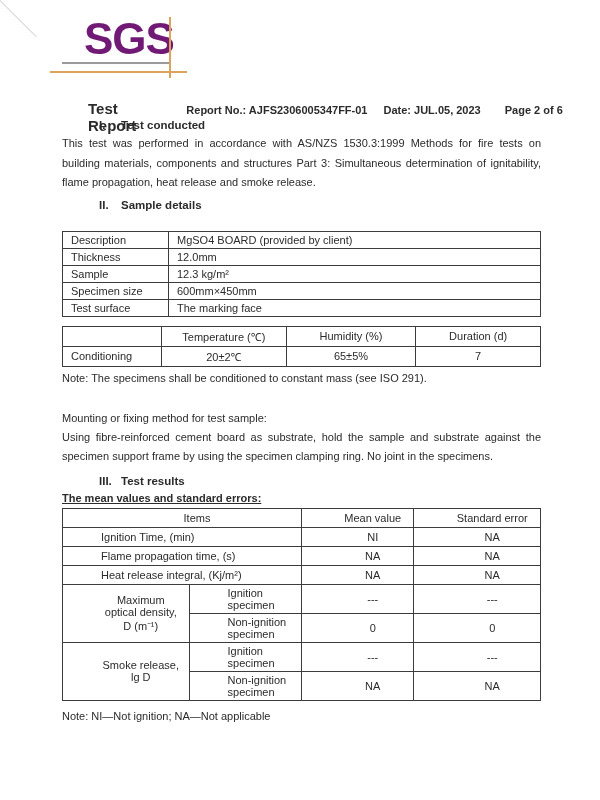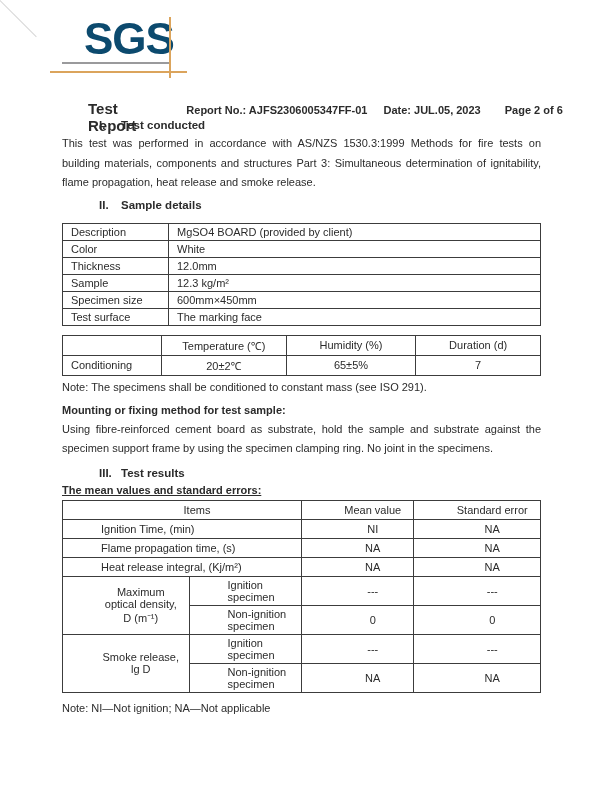--- a/index.html
+++ b/index.html
@@ -8,49 +8,49 @@
     position:relative; width:600px; height:800px; margin:0 auto;
     background:#ffffff; color:#2b2b2b; overflow:hidden;
   }
   
   .scan-mark { position:absolute; left:-8px; top:18px; width:52px; height:1px;
     background:#d8d8d8; transform:rotate(45deg); }
 
   
   .logo { position:absolute; left:0; top:0; width:220px; height:90px; }
   .logo-text { position:absolute; left:84px; top:14px; font-size:44px; font-weight:bold;
-    letter-spacing:-1px; color:#0c4a6e; font-family:"Liberation Sans", sans-serif; }
+    letter-spacing:-1px; color:#701a75; font-family:"Liberation Sans", sans-serif; }
   .logo-underline { position:absolute; left:62px; top:62px; width:108px; height:2px; background:#9a9a9c; }
   .logo-vline { position:absolute; left:169px; top:17px; width:2px; height:61px; background:#dba45c; }
   .logo-hline { position:absolute; left:50px; top:71px; width:137px; height:2px; background:#dba45c; }
 
   
   .header-row { position:absolute; left:62px; top:100px; width:486px; display:flex; align-items:baseline; }
   .report-title { font-size:15px; font-weight:bold; margin-left:26px; }
   .hmeta { font-size:11px; font-weight:bold; white-space:nowrap; }
   .m1 { margin-left:50px; } .m2 { margin-left:16px; } .m3 { margin-left:24px; }
 
   .content { position:absolute; left:62px; top:119px; width:479px; font-size:11px; }
   .sec-heading { font-weight:bold; font-size:11.5px;padding-left:37px; }
   .sec-heading .numeral { display:inline-block; width:22px; }
   .body-text { margin-top:3px; line-height:19.5px; text-align:justify; }
 
   table { border-collapse:collapse; width:100%; font-size:11px; }
   table, td, th { border:1px solid #3c3c3c; }
   .tbl-outer { border:1.5px solid #3c3c3c; }
   td, th { padding:2px 8px; font-weight:normal; vertical-align:middle; }
-  .sample-tbl { margin-top:12px; }
+  .sample-tbl { margin-top:20px; }
   .sample-tbl td { height:16px; }
   .sample-tbl .c1 { width:106px; }
   .cond-wrap { margin-top:9px; }
   .cond-tbl td, .cond-tbl th { height:15px; text-align:center; }
   .cond-tbl .c1 { width:100px; text-align:left; }
   .cond-tbl .c2 { width:127px; } .cond-tbl .c3 { width:133px; } .cond-tbl .c4 { width:128px; }
   .note-line { margin-top:5px; }
-  .mount-head { margin-top:11px; font-weight:bold; }
+  .mount-head { margin-top:28px; font-weight:normal; }
   .mount-body { margin-top:4px; line-height:19.5px; text-align:justify; }
   .sec3-head { margin-top:8px; }
   .sub-head { margin-top:5px; font-weight:bold; text-decoration:underline; }
   .res-tbl { margin-top:4px; }
   .res-tbl td, .res-tbl th { height:19px; text-align:center;padding-left:38px; }
   .res-tbl .ca { width:126px; } .res-tbl .cb { width:112px; }
   .res-tbl .cm { width:112px; } .res-tbl .ce { width:126px; }
   .res-tbl .left { text-align:left; }
   .res-note { margin-top:9px; }
 
@@ -87,24 +87,20 @@
 
     <div class="sec-heading" style="margin-top:6px;">
       <span class="numeral">II.</span><span>Sample details</span>
     </div>
 
     <table class="sample-tbl tbl-outer">
       <tbody>
         <tr>
           <td class="c1">Description</td>
           <td>MgSO4 BOARD (provided by client)</td>
-        </tr>
-        <tr>
-          <td class="c1">Color</td>
-          <td>White</td>
         </tr>
         <tr>
           <td class="c1">Thickness</td>
           <td>12.0mm</td>
         </tr>
         <tr>
           <td class="c1">Sample</td>
           <td>12.3 kg/m²</td>
         </tr>
         <tr>

